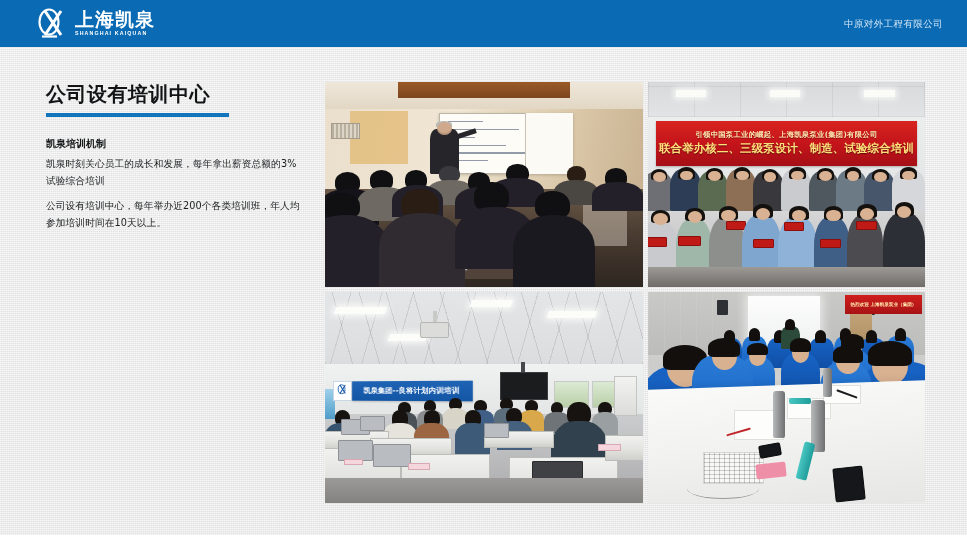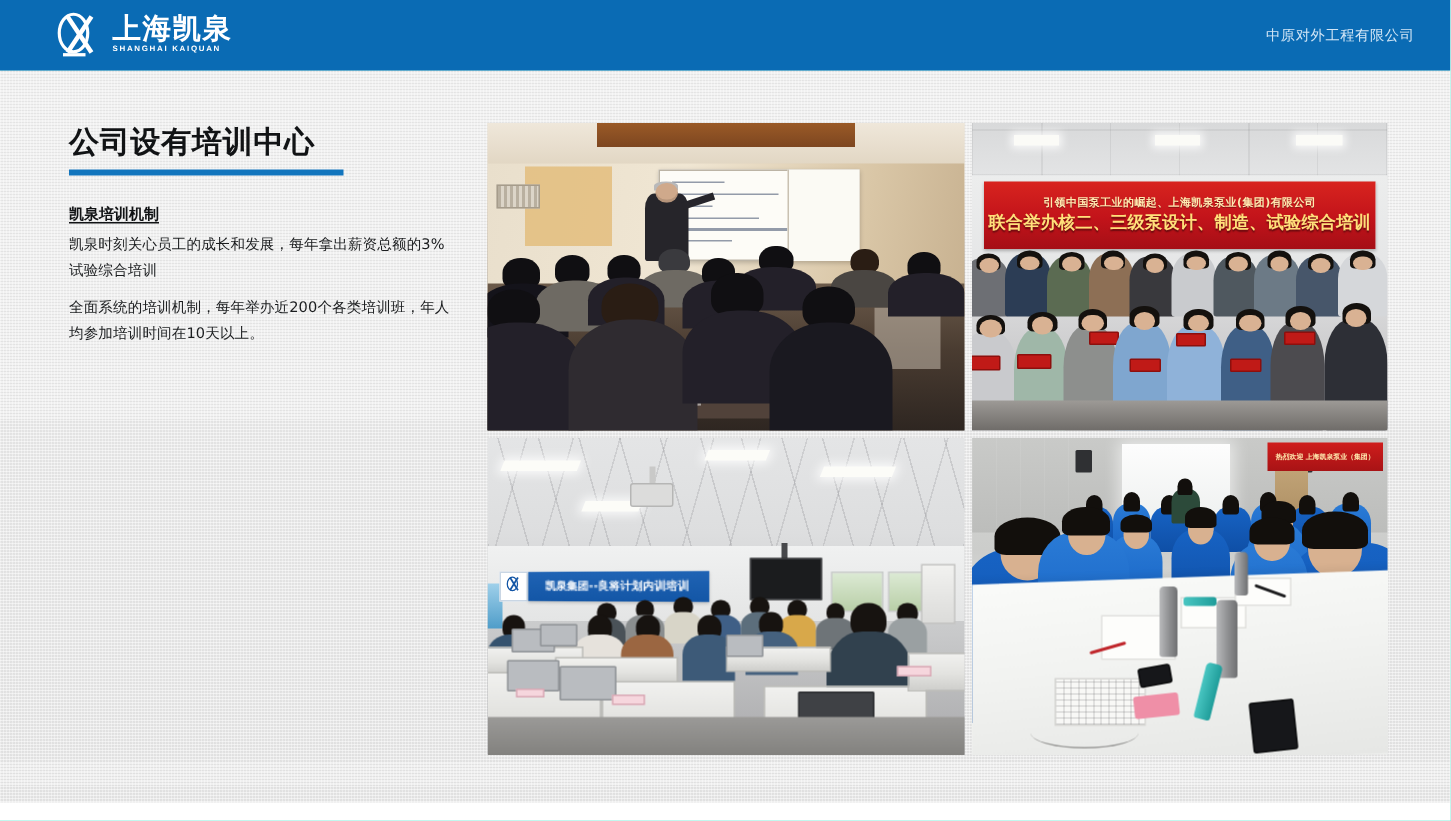--- a/index.html
+++ b/index.html
@@ -5,21 +5,21 @@
   * { box-sizing: border-box; margin: 0; padding: 0; }
   html, body {
     width: 967px; height: 547px;
     overflow: hidden;
     background: #ffffff;
     font-family: "Liberation Sans", "DejaVu Sans", sans-serif;
   }
   .slide {
     position: relative;
     width: 967px; height: 547px;
-    background: #5eead4;
+    background: #a16207;
     overflow: hidden;
   }
   
   .slide::before {
     content: "";
     position: absolute; left: 0; top: 47px; right: 0; bottom: 10px;
     background:
       repeating-linear-gradient(0deg, rgba(255,255,255,.45) 0 1px, rgba(0,0,0,.012) 1px 2px),
       repeating-linear-gradient(90deg, rgba(255,255,255,.35) 0 1px, rgba(0,0,0,.01) 1px 2px),
       linear-gradient(180deg,#eaeaea 0%, #e6e6e6 100%);
@@ -96,21 +96,20 @@
   .title-rule {
     margin-top: 6px;
     width: 183px; height: 4px;
     background: #1275bd;
   }
   .body-block { margin-top: 19px; }
   .sub-title {
     font-size: 10px;
     font-weight: 700;
     color: #111315;
-    text-decoration: underline;
     text-underline-offset: 2px;
     line-height: 1.5;
     font-family: "DejaVu Sans", "Liberation Sans", sans-serif;
   }
   .para {
     margin-top: 5px;
     font-size: 9.7px;
     line-height: 1.72;
     color: #1b1d1f;
     letter-spacing: .1px;
@@ -474,21 +473,21 @@
     </div>
     <div class="tagline">中原对外工程有限公司</div>
   </div>
 
   <div class="text-col">
     <div class="title">公司设有培训中心</div>
     <div class="title-rule"></div>
     <div class="body-block">
       <div class="sub-title">凯泉培训机制</div>
       <div class="para">凯泉时刻关心员工的成长和发展，每年拿出薪资总额的3%试验综合培训</div>
-      <div class="para second">全面系统的培训机制，每年举办近200个各类培训班，年人均参加培训时间在10天以上。</div>
+      <div class="para second">公司设有培训中心，每年举办近200个各类培训班，年人均参加培训时间在10天以上。</div>
     </div>
   </div>
 
   <div class="photo-grid">
 
     <div class="photo p1">
       <div class="ceiling"></div>
       <div class="woodbeam"></div>
       <div class="wall"></div>
       <div class="wall-accent"></div>

